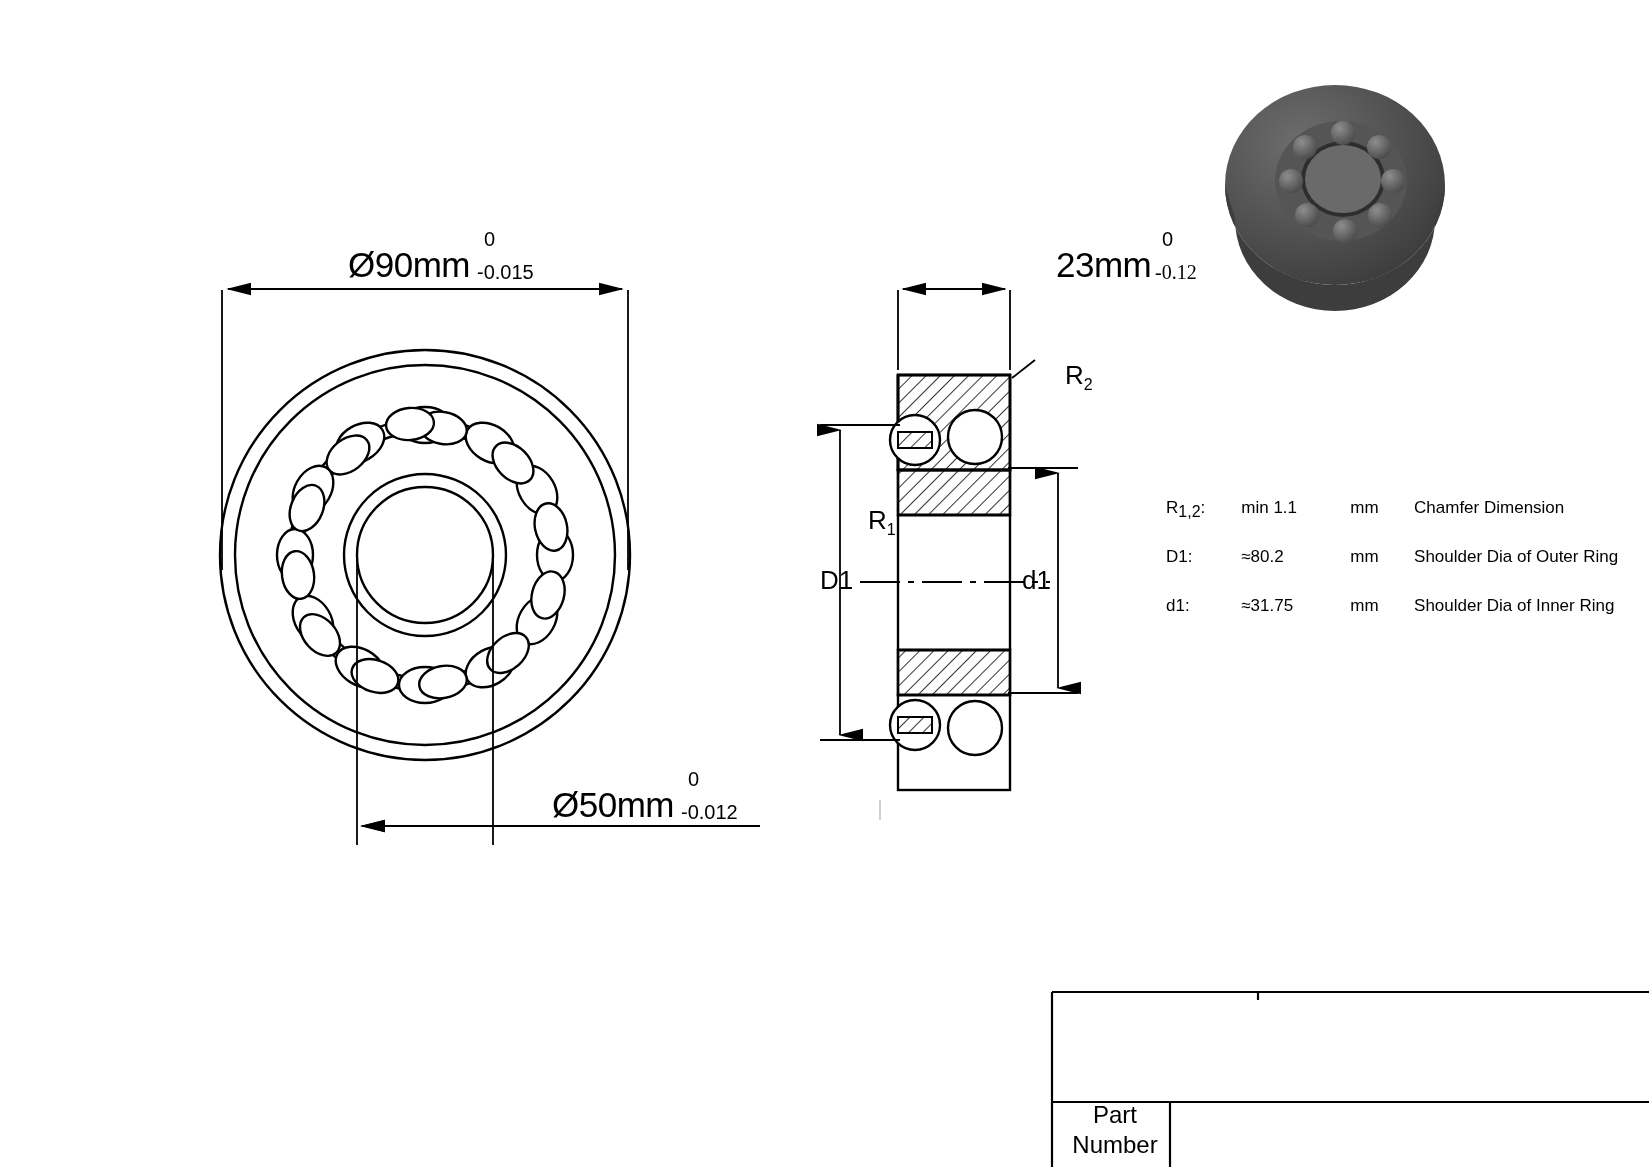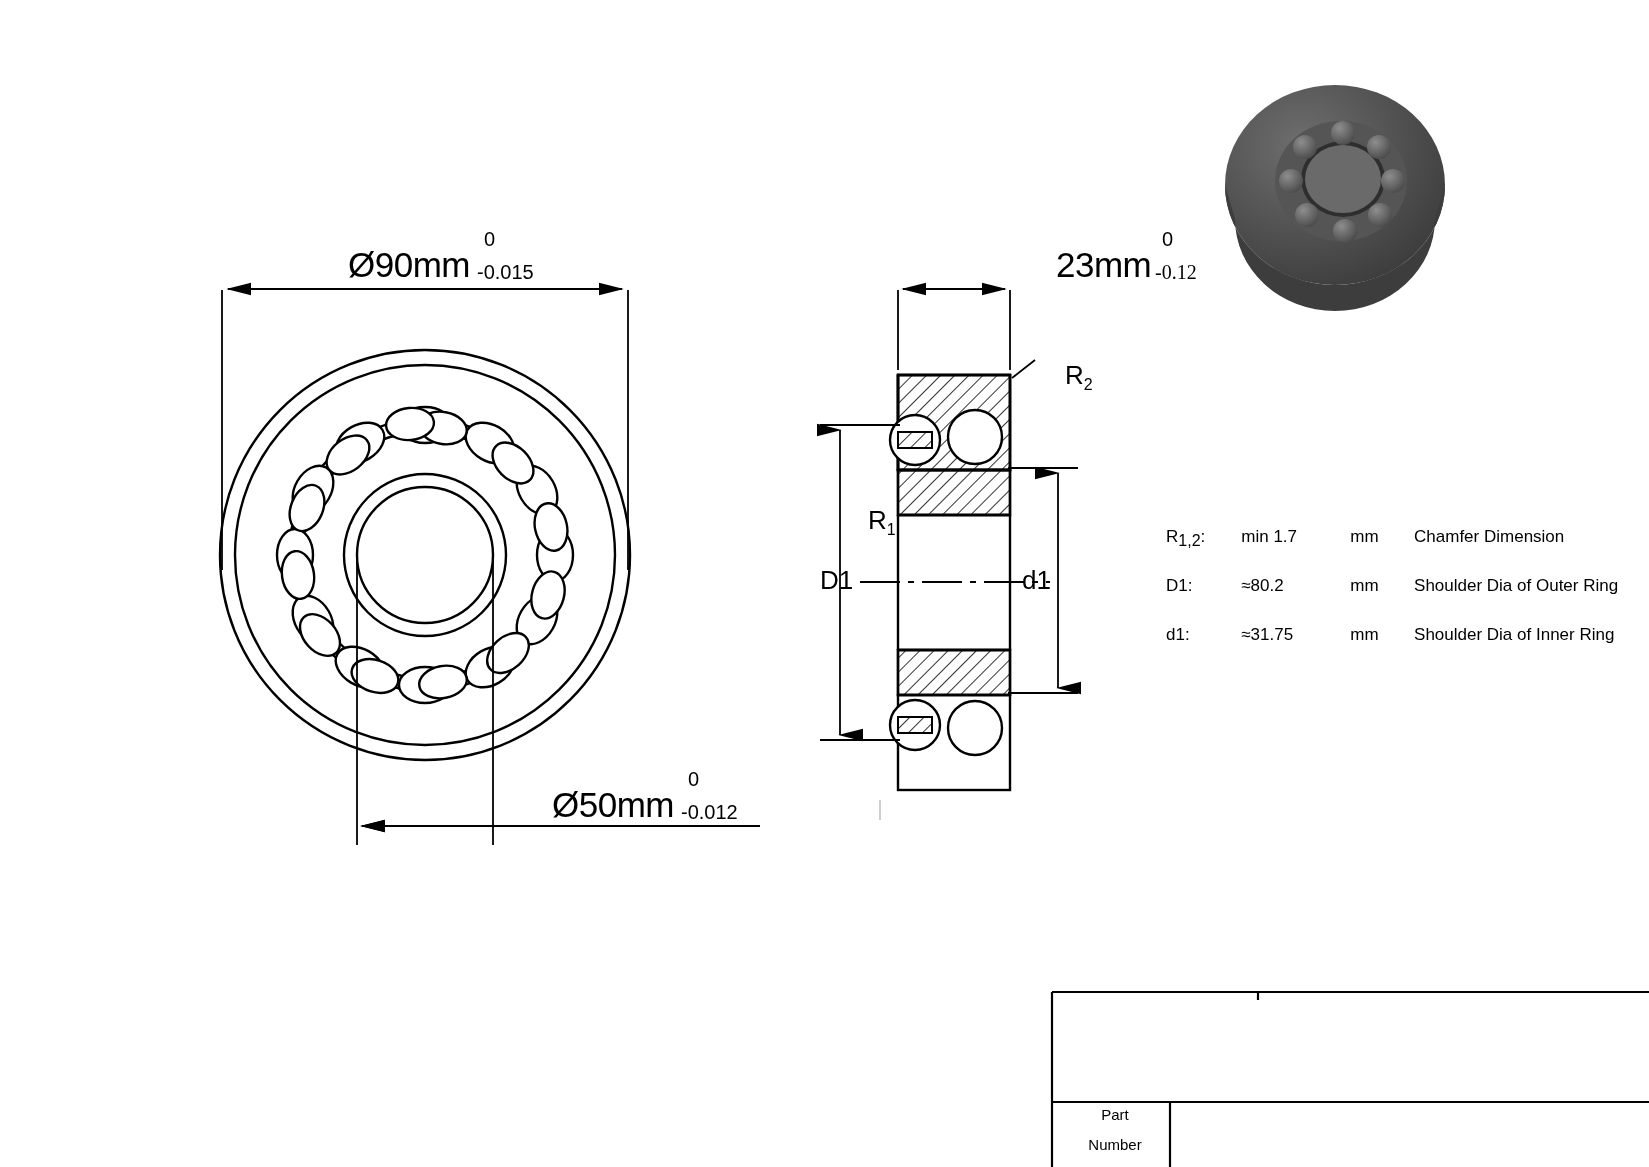--- a/index.html
+++ b/index.html
@@ -47,30 +47,30 @@
     font-size: 16px;
     vertical-align: sub;
   }
   .tbl-txt {
     font-size: 17px;
   }
   .title-email {
     font-size: 19px;
   }
   .partnum-lbl {
-    font-size: 15px;
+    font-size: 24px;
   }
   .partnum-val {
     font-size: 24px;
   }
   
   #spec-table {
     position: absolute;
     left: 1166px;
-    top: 527px;
+    top: 498px;
     width: 470px;
   }
   #spec-table .row {
     display: flex;
     align-items: baseline;
     height: 49px;
   }
   #spec-table .c-sym { width: 78px; }
   #spec-table .c-val { width: 113px; }
   #spec-table .c-unit { width: 66px; }
@@ -312,21 +312,21 @@
     <span>R</span><span class="sub">1</span>
   </div>
 
   <div class="lbl axis-lbl" style="left:820px; top:565px;">D1</div>
 
   <div class="lbl axis-lbl" style="left:1022px; top:565px;">d1</div>
 
   <div id="spec-table">
     <div class="row">
       <div class="tbl-txt c-sym"><span>R</span><span class="sub">1,2</span><span>:</span></div>
-      <div class="tbl-txt c-val">min  1.7</div>
+      <div class="tbl-txt c-val">min  1.1</div>
       <div class="tbl-txt c-unit">mm</div>
       <div class="tbl-txt c-desc">Chamfer Dimension</div>
     </div>
     <div class="row">
       <div class="tbl-txt c-sym"><span>D1</span><span class="sub"></span><span>:</span></div>
       <div class="tbl-txt c-val">≈80.2</div>
       <div class="tbl-txt c-unit">mm</div>
       <div class="tbl-txt c-desc">Shoulder Dia of Outer Ring</div>
     </div>
     <div class="row">

